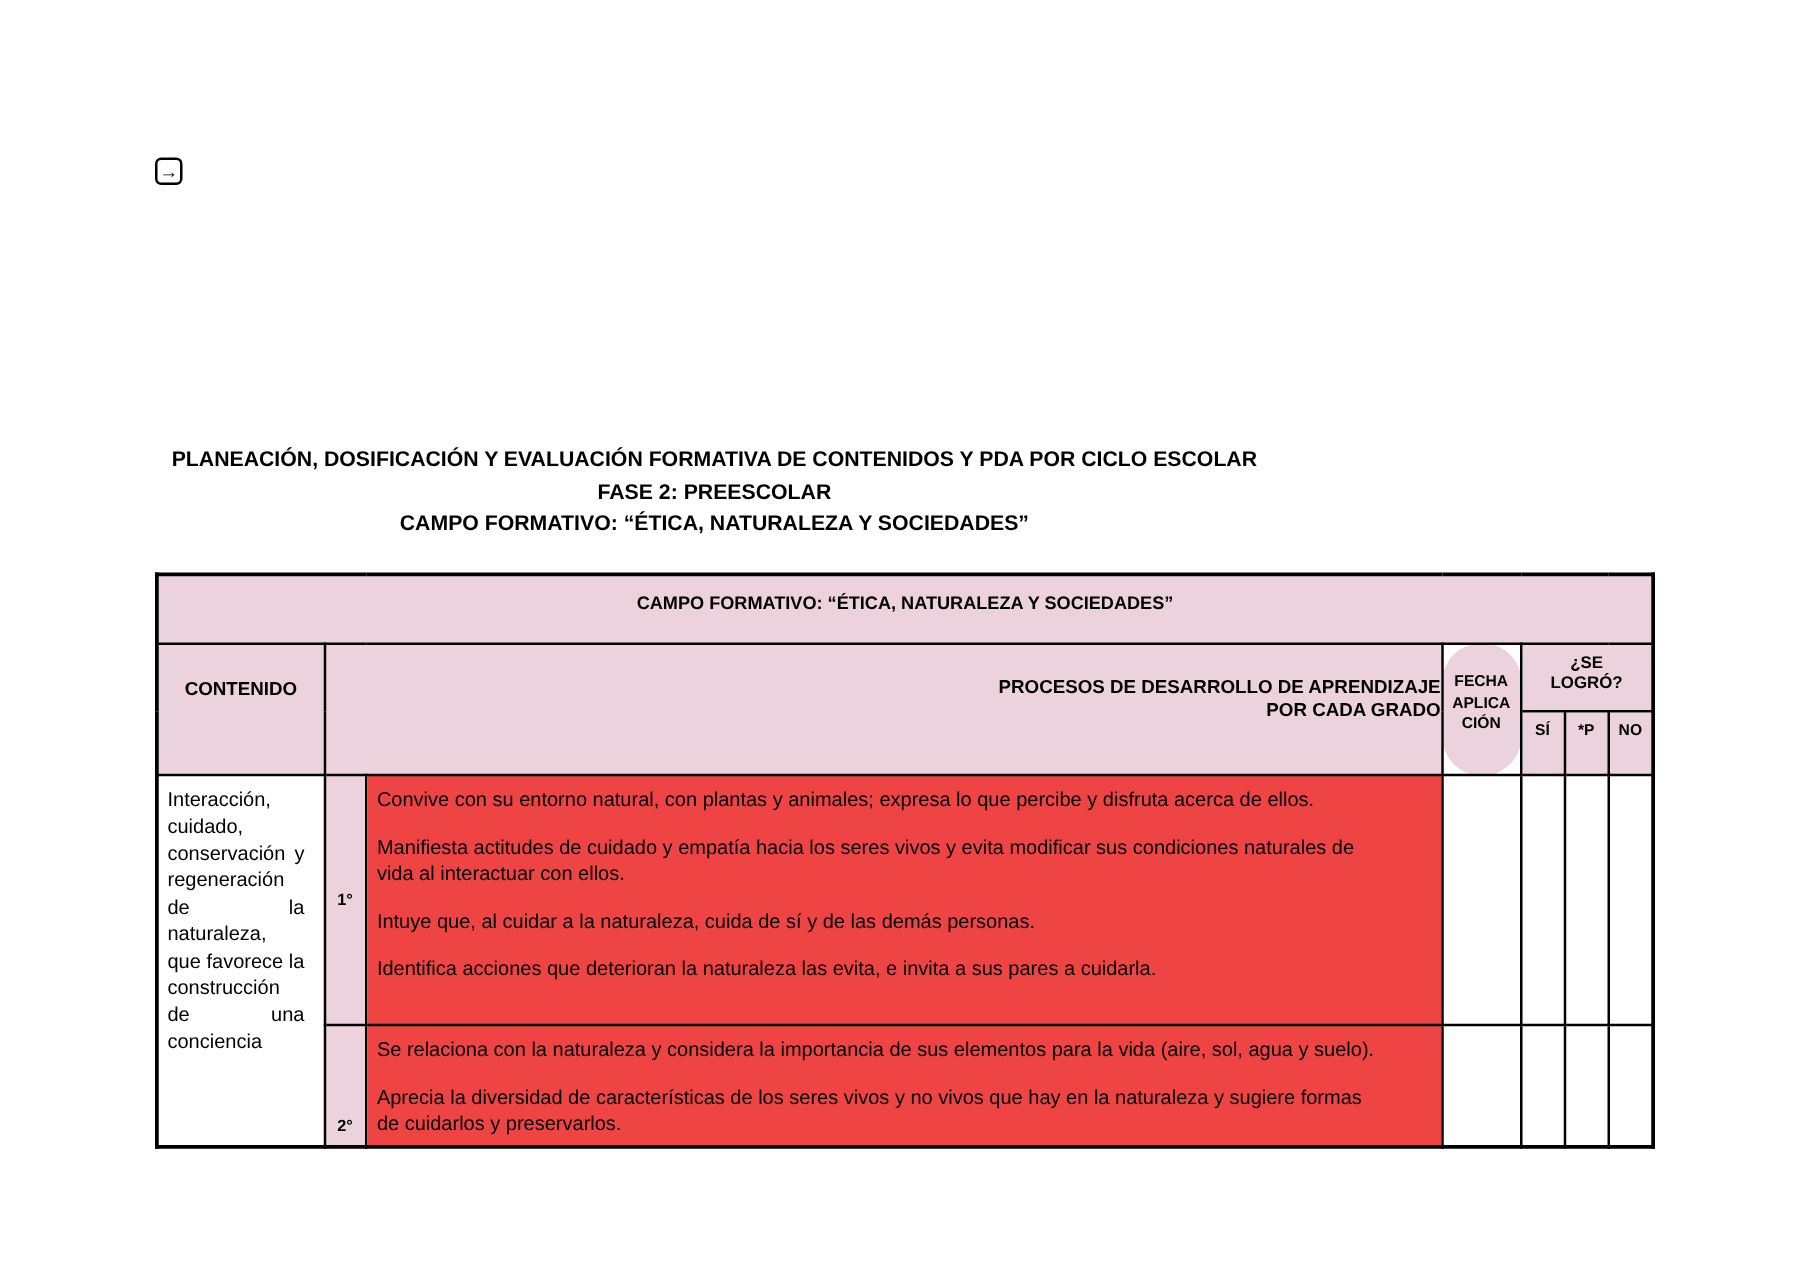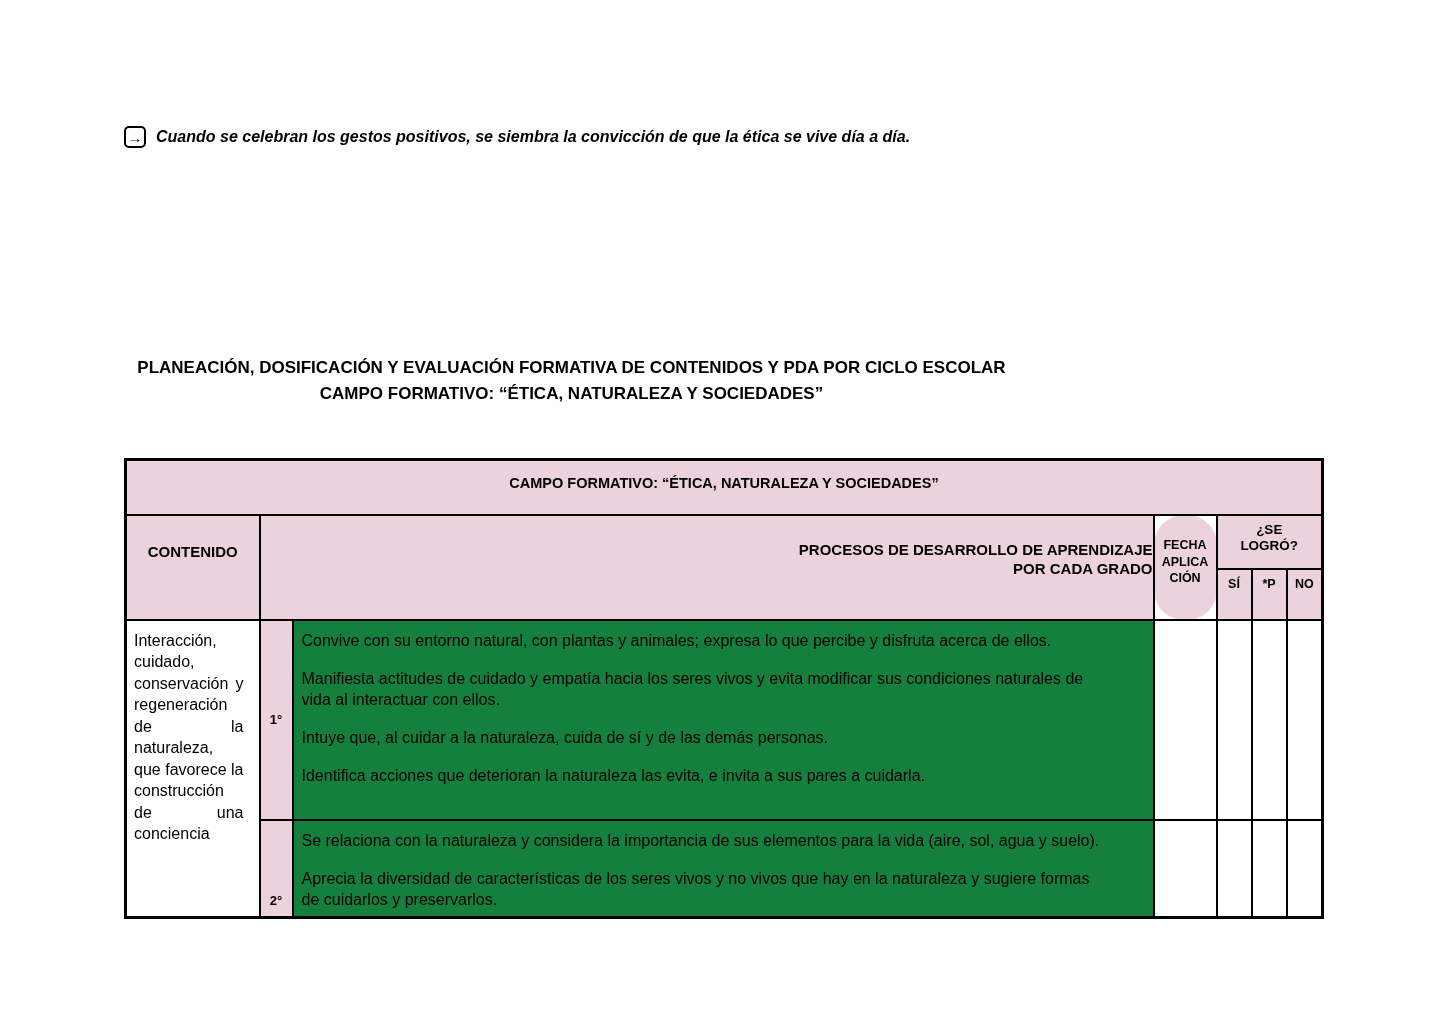--- a/index.html
+++ b/index.html
@@ -96,36 +96,36 @@
   .grade-cell{
     text-align:center;
     font-weight:bold;font-size:13px;
   }
   .grade-center{vertical-align:middle;}
   .grade-bottom{vertical-align:bottom;padding-bottom:8px !important;}
   .proc-cell{
     vertical-align:top;
     font-size:16px;line-height:21px;
     padding:9px 46px 6px 8px !important;
-    background:#15803d;
+    background:#ef4444;
   }
   .proc-cell p{margin:0 0 17px 0;}
   .proc-cell p:last-child{margin-bottom:0;}
   .empty-cell{background:#fff;}
 </style>
 </head>
 <body>
 
 <div class="quote-row">
   <span class="quote-icon">→</span>
-  <span class="quote-text">Cuando se celebran los gestos positivos, se siembra la convicción de que la ética se vive día a día.</span>
 </div>
 
 <div class="titles">
   <div>PLANEACIÓN, DOSIFICACIÓN Y EVALUACIÓN FORMATIVA DE CONTENIDOS Y PDA POR CICLO ESCOLAR</div>
+  <div>FASE 2: PREESCOLAR</div>
   <div>CAMPO FORMATIVO: “ÉTICA, NATURALEZA Y SOCIEDADES”</div>
 </div>
 
 <table class="plan">
   <colgroup>
     <col style="width:134px">
     <col style="width:33px">
     <col style="width:861px">
     <col style="width:63px">
     <col style="width:35px">

